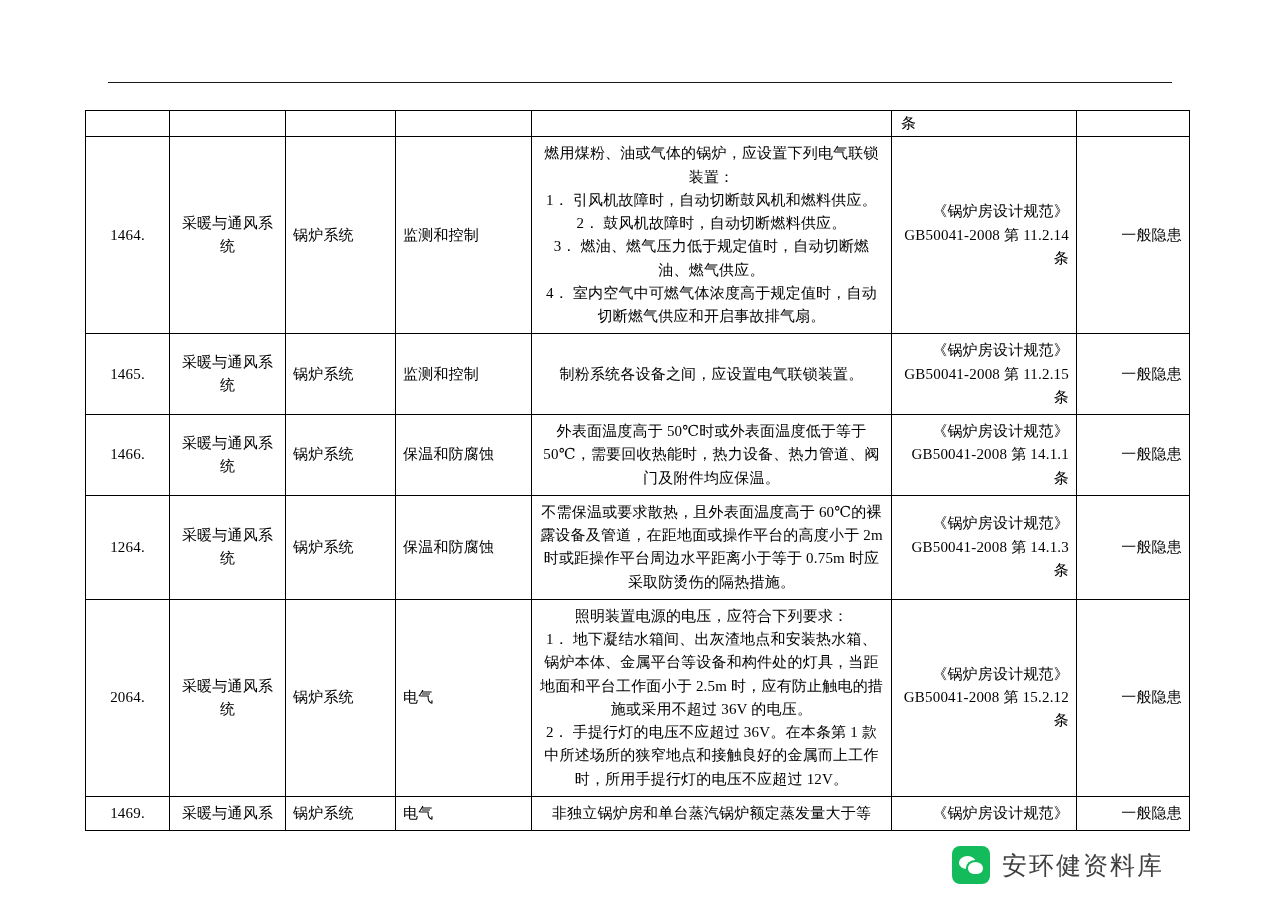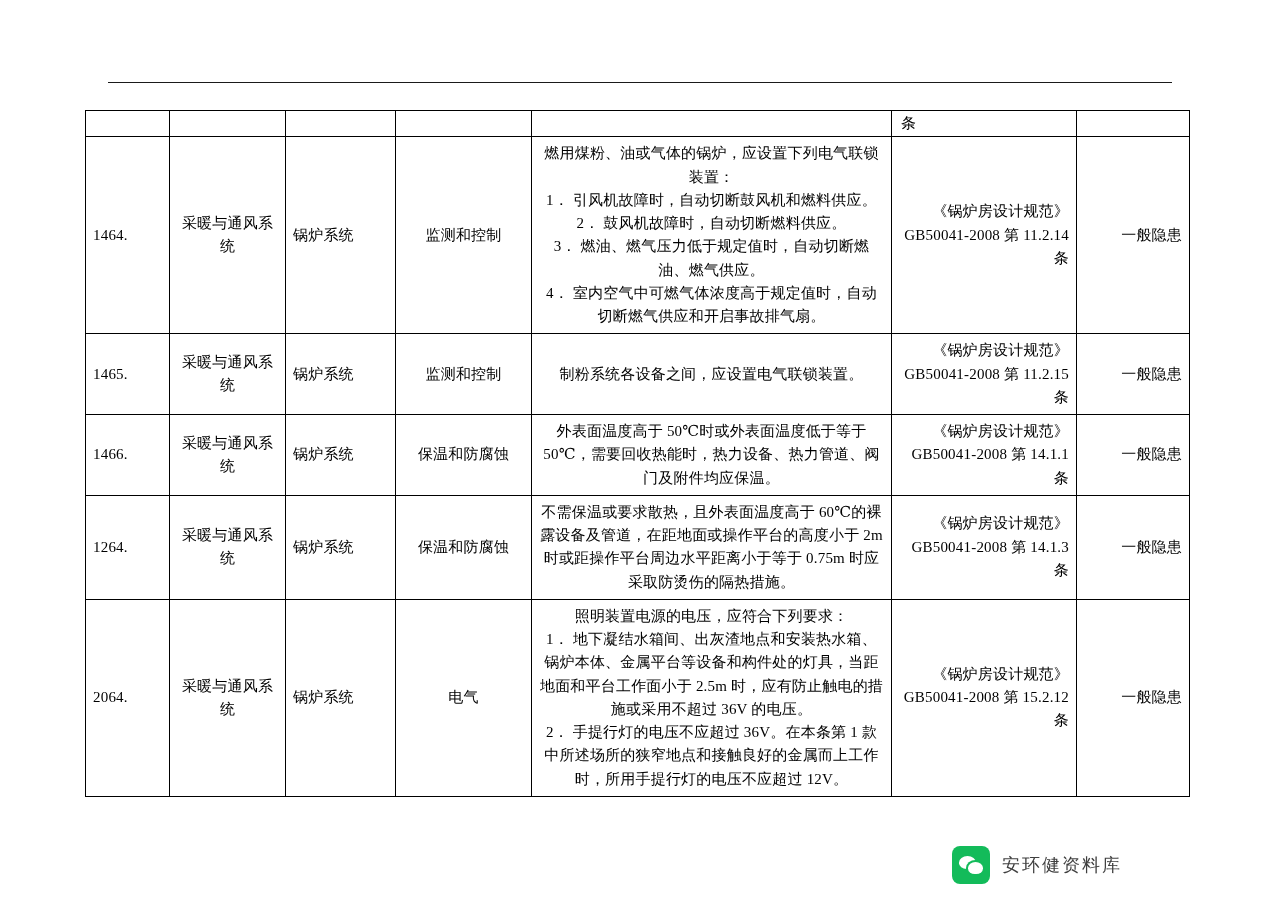--- a/index.html
+++ b/index.html
@@ -47,24 +47,24 @@
     letter-spacing: 0.2px;
   }
   col.c0 { width: 84px; }
   col.c1 { width: 116px; }
   col.c2 { width: 110px; }
   col.c3 { width: 136px; }
   col.c4 { width: 360px; }
   col.c5 { width: 185px; }
   col.c6 { width: 113px; }
 
-  td.idx { }
+  td.idx { text-align: center; }
   td.sys { text-align: center; padding-left: 9px; }
   td.sub { text-align: left; }
-  td.cat { text-align: center; }
+  td.cat { text-align: left; }
   td.desc { text-align: center; vertical-align: top; padding-top: 8px; }
   td.ref { text-align: right; vertical-align: top; padding-top: 8px; }
   td.level { text-align: right; }
 
   tr.head-row td { height: 16px; padding-top: 1px; padding-bottom: 1px; }
   tr.head-row td.ref { text-align: left; padding-left: 9px; vertical-align: top; }
 
   .desc-block { white-space: pre-wrap; }
   .ref-block { white-space: pre-wrap; }
 
@@ -101,21 +101,21 @@
     left: 16px;
     top: 16px;
     width: 15px;
     height: 12px;
     border-radius: 50% 50% 45% 45%;
     background: #ffffff;
     box-shadow: 0 0 0 2px #13bb5a;
   }
   .logo .logo-text {
     font-family: "Liberation Sans", "DejaVu Sans", sans-serif;
-    font-size: 18px;
+    font-size: 25px;
     color: #3f3f3f;
     letter-spacing: 2px;
     white-space: nowrap;
   }
 </style>
 </head>
 <body>
 
 <div class="page">
 
@@ -216,20 +216,33 @@
 1． 地下凝结水箱间、出灰渣地点和安装热水箱、锅炉本体、金属平台等设备和构件处的灯具，当距地面和平台工作面小于 2.5m 时，应有防止触电的措施或采用不超过 36V 的电压。
 2． 手提行灯的电压不应超过 36V。在本条第 1 款中所述场所的狭窄地点和接触良好的金属而上工作时，所用手提行灯的电压不应超过 12V。</div>
           </td>
         <td class="ref">
             <div class="ref-block">《锅炉房设计规范》
 GB50041-2008 第 15.2.12 条</div>
           </td>
         <td class="level">一般隐患</td>
       </tr>
 
+      <tr>
+        <td class="idx">1469.</td>
+        <td class="sys">采暖与通风系</td>
+        <td class="sub">锅炉系统</td>
+        <td class="cat">电气</td>
+        <td class="desc">
+            <div class="desc-block">非独立锅炉房和单台蒸汽锅炉额定蒸发量大于等</div>
+          </td>
+        <td class="ref">
+            <div class="ref-block">《锅炉房设计规范》</div>
+          </td>
+        <td class="level">一般隐患</td>
+      </tr>
     </tbody>
   </table>
 
   <div class="logo">
     <div class="wechat"></div>
     <div class="logo-text">安环健资料库</div>
   </div>
 
 </div>
 

